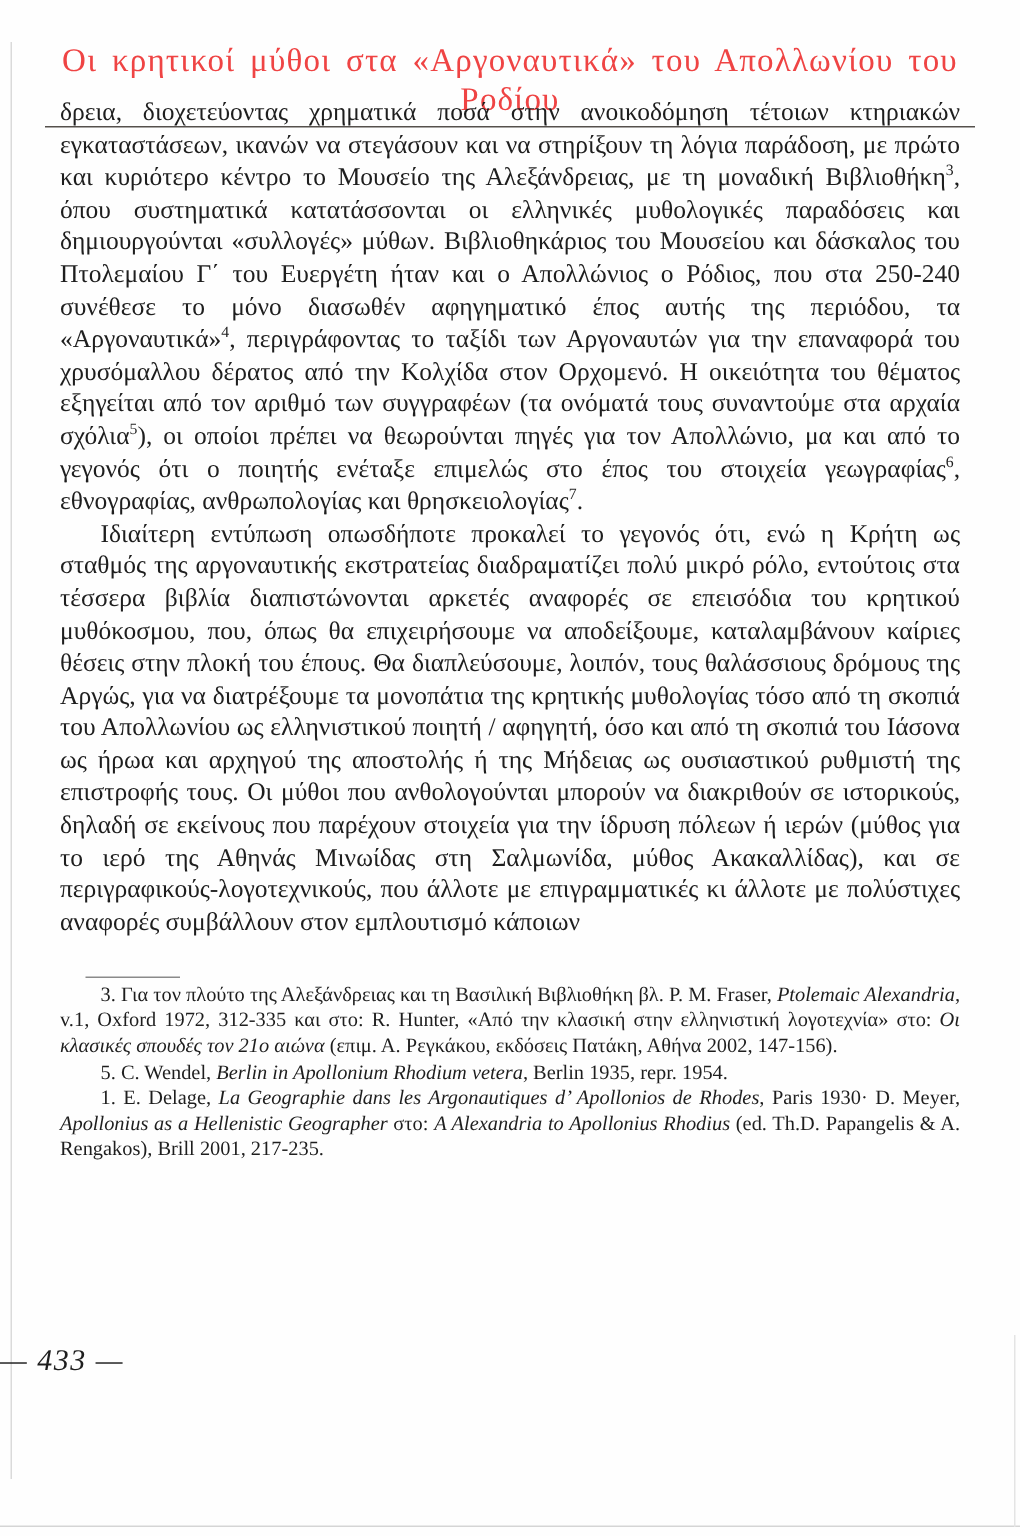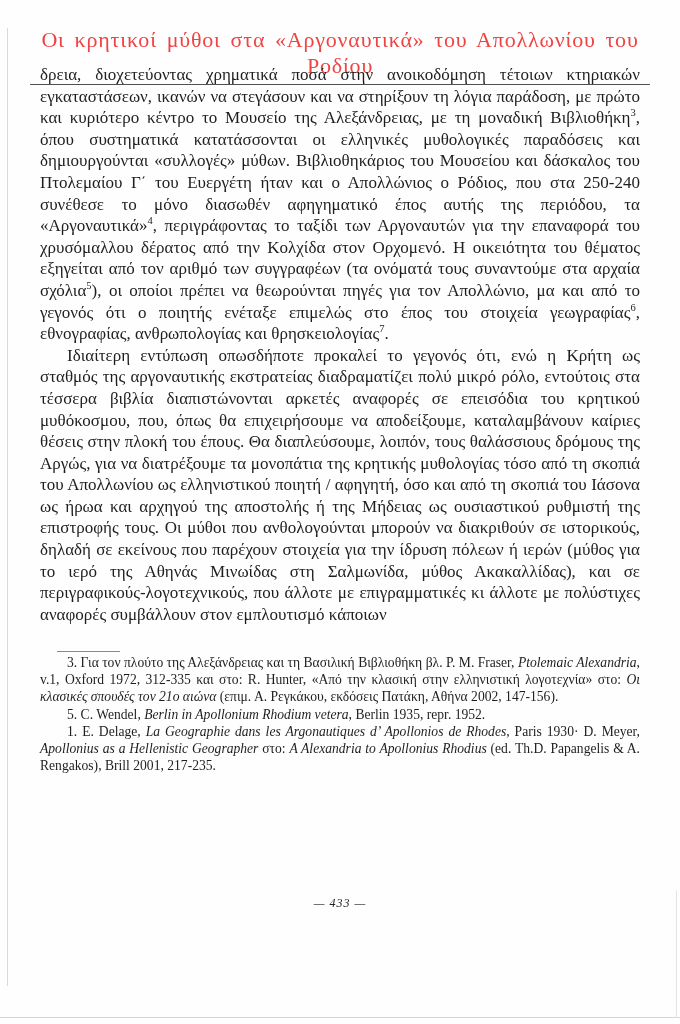--- a/index.html
+++ b/index.html
@@ -72,23 +72,23 @@
     font-size: 13.6px;
     line-height: 17.2px;
     text-align: justify;
   }
   .footnote { margin: 0; text-indent: 27px; }
   .footnote i { font-style: italic; }
   
   .page-number {
     position: absolute;
     top: 896px; left: 0; width: 680px;
-    text-align: center;
+    text-align: left;
     font-style: italic;
-    font-size: 12px;
+    font-size: 20px;
     letter-spacing: 1px;
   }
 </style>
 </head>
 <body>
 
 <div class="page">
 
   <div class="scan-edge-left"></div>
   <div class="scan-edge-bottom"></div>
@@ -100,19 +100,19 @@
 
   <div class="body-text">
     <p><span>δρεια, διοχετεύοντας χρηματικά ποσά στην ανοικοδόμηση τέτοιων κτηριακών εγκαταστάσεων, ικανών να στεγάσουν και να στηρίξουν τη λόγια παράδοση, με πρώτο και κυριότερο κέντρο το Μουσείο της Αλεξάνδρειας, με τη μοναδική Βιβλιοθήκη</span><sup class="fn-ref">3</sup><span>, όπου συστηματικά κατατάσσονται οι ελληνικές μυθολογικές παραδόσεις και δημιουργούνται «συλλογές» μύθων. Βιβλιοθηκάριος του Μουσείου και δάσκαλος του Πτολεμαίου Γ΄ του Ευεργέτη ήταν και ο Απολλώνιος ο Ρόδιος, που στα 250-240 συνέθεσε το μόνο διασωθέν αφηγηματικό έπος αυτής της περιόδου, τα «Αργοναυτικά»</span><sup class="fn-ref">4</sup><span>, περιγράφοντας το ταξίδι των Αργοναυτών για την επαναφορά του χρυσόμαλλου δέρατος από την Κολχίδα στον Ορχομενό. Η οικειότητα του θέματος εξηγείται από τον αριθμό των συγγραφέων (τα ονόματά τους συναντούμε στα αρχαία σχόλια</span><sup class="fn-ref">5</sup><span>), οι οποίοι πρέπει να θεωρούνται πηγές για τον Απολλώνιο, μα και από το γεγονός ότι ο ποιητής ενέταξε επιμελώς στο έπος του στοιχεία γεωγραφίας</span><sup class="fn-ref">6</sup><span>, εθνογραφίας, ανθρωπολογίας και θρησκειολογίας</span><sup class="fn-ref">7</sup><span>.</span></p>
     <p class="para-indent">Ιδιαίτερη εντύπωση οπωσδήποτε προκαλεί το γεγονός ότι, ενώ η Κρήτη ως σταθμός της αργοναυτικής εκστρατείας διαδραματίζει πολύ μικρό ρόλο, εντούτοις στα τέσσερα βιβλία διαπιστώνονται αρκετές αναφορές σε επεισόδια του κρητικού μυθόκοσμου, που, όπως θα επιχειρήσουμε να αποδείξουμε, καταλαμβάνουν καίριες θέσεις στην πλοκή του έπους. Θα διαπλεύσουμε, λοιπόν, τους θαλάσσιους δρόμους της Αργώς, για να διατρέξουμε τα μονοπάτια της κρητικής μυθολογίας τόσο από τη σκοπιά του Απολλωνίου ως ελληνιστικού ποιητή / αφηγητή, όσο και από τη σκοπιά του Ιάσονα ως ήρωα και αρχηγού της αποστολής ή της Μήδειας ως ουσιαστικού ρυθμιστή της επιστροφής τους. Οι μύθοι που ανθολογούνται μπορούν να διακριθούν σε ιστορικούς, δηλαδή σε εκείνους που παρέχουν στοιχεία για την ίδρυση πόλεων ή ιερών (μύθος για το ιερό της Αθηνάς Μινωίδας στη Σαλμωνίδα, μύθος Ακακαλλίδας), και σε περιγραφικούς-λογοτεχνικούς, που άλλοτε με επιγραμματικές κι άλλοτε με πολύστιχες αναφορές συμβάλλουν στον εμπλουτισμό κάποιων</p>
   </div>
 
   <div class="fn-separator"></div>
 
   <div class="footnotes">
     <p class="footnote"><span>3. Για τον πλούτο της Αλεξάνδρειας και τη Βασιλική Βιβλιοθήκη βλ. P. M. Fraser, </span><i>Ptolemaic Alexandria</i><span>, v.1, Oxford 1972, 312-335 και στο: R. Hunter, «Από την κλασική στην ελληνιστική λογοτεχνία» στο: </span><i>Οι κλασικές σπουδές τον 21ο αιώνα</i><span> (επιμ. Α. Ρεγκάκου, εκδόσεις Πατάκη, Αθήνα 2002, 147-156).</span></p>
-    <p class="footnote"><span>5. C. Wendel, </span><i>Berlin in Apollonium Rhodium vetera</i><span>, Berlin 1935, repr. 1952.</span></p>
+    <p class="footnote"><span>5. C. Wendel, </span><i>Berlin in Apollonium Rhodium vetera</i><span>, Berlin 1935, repr. 1954.</span></p>
     <p class="footnote"><span>1. E. Delage, </span><i>La Geographie dans les Argonautiques d’ Apollonios de Rhodes</i><span>, Paris 1930· D. Meyer, </span><i>Apollonius as a Hellenistic Geographer</i><span> στο: </span><i>A Alexandria to Apollonius Rhodius</i><span> (ed. Th.D. Papangelis &amp; A. Rengakos), Brill 2001, 217-235.</span></p>
   </div>
 
   <div class="page-number">— 433 —</div>
 
 </div>
 
 </body></html>

